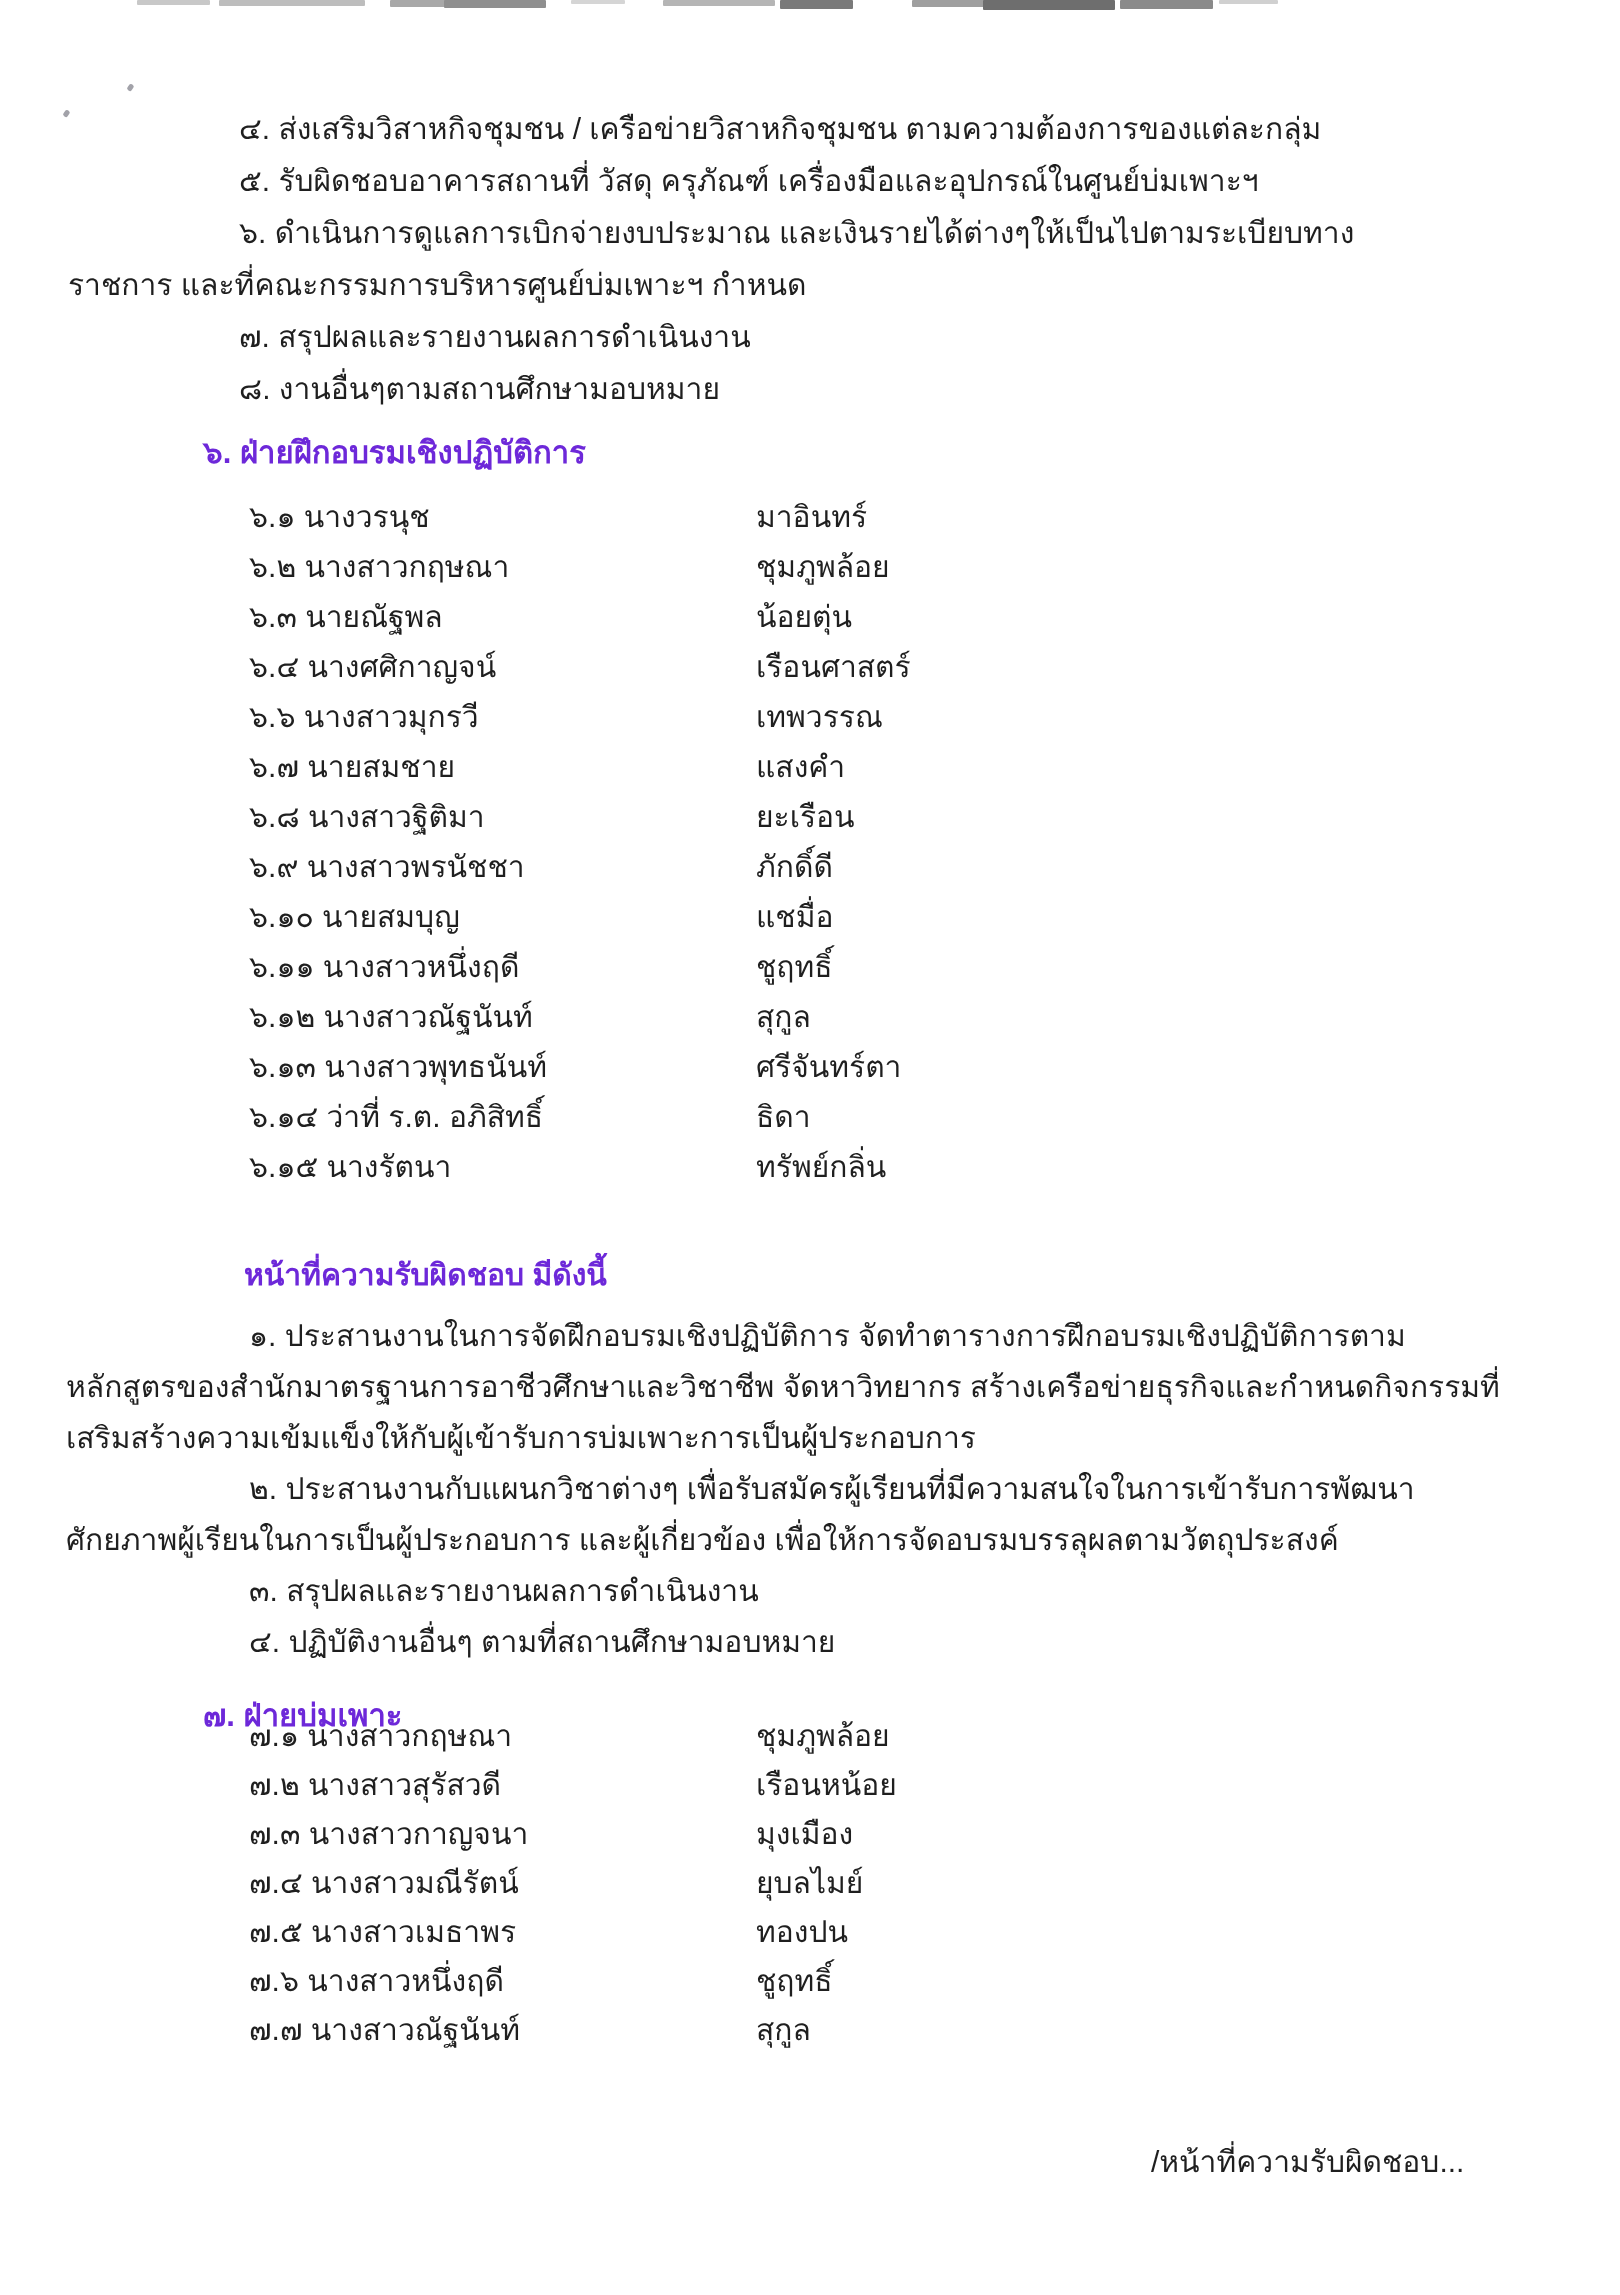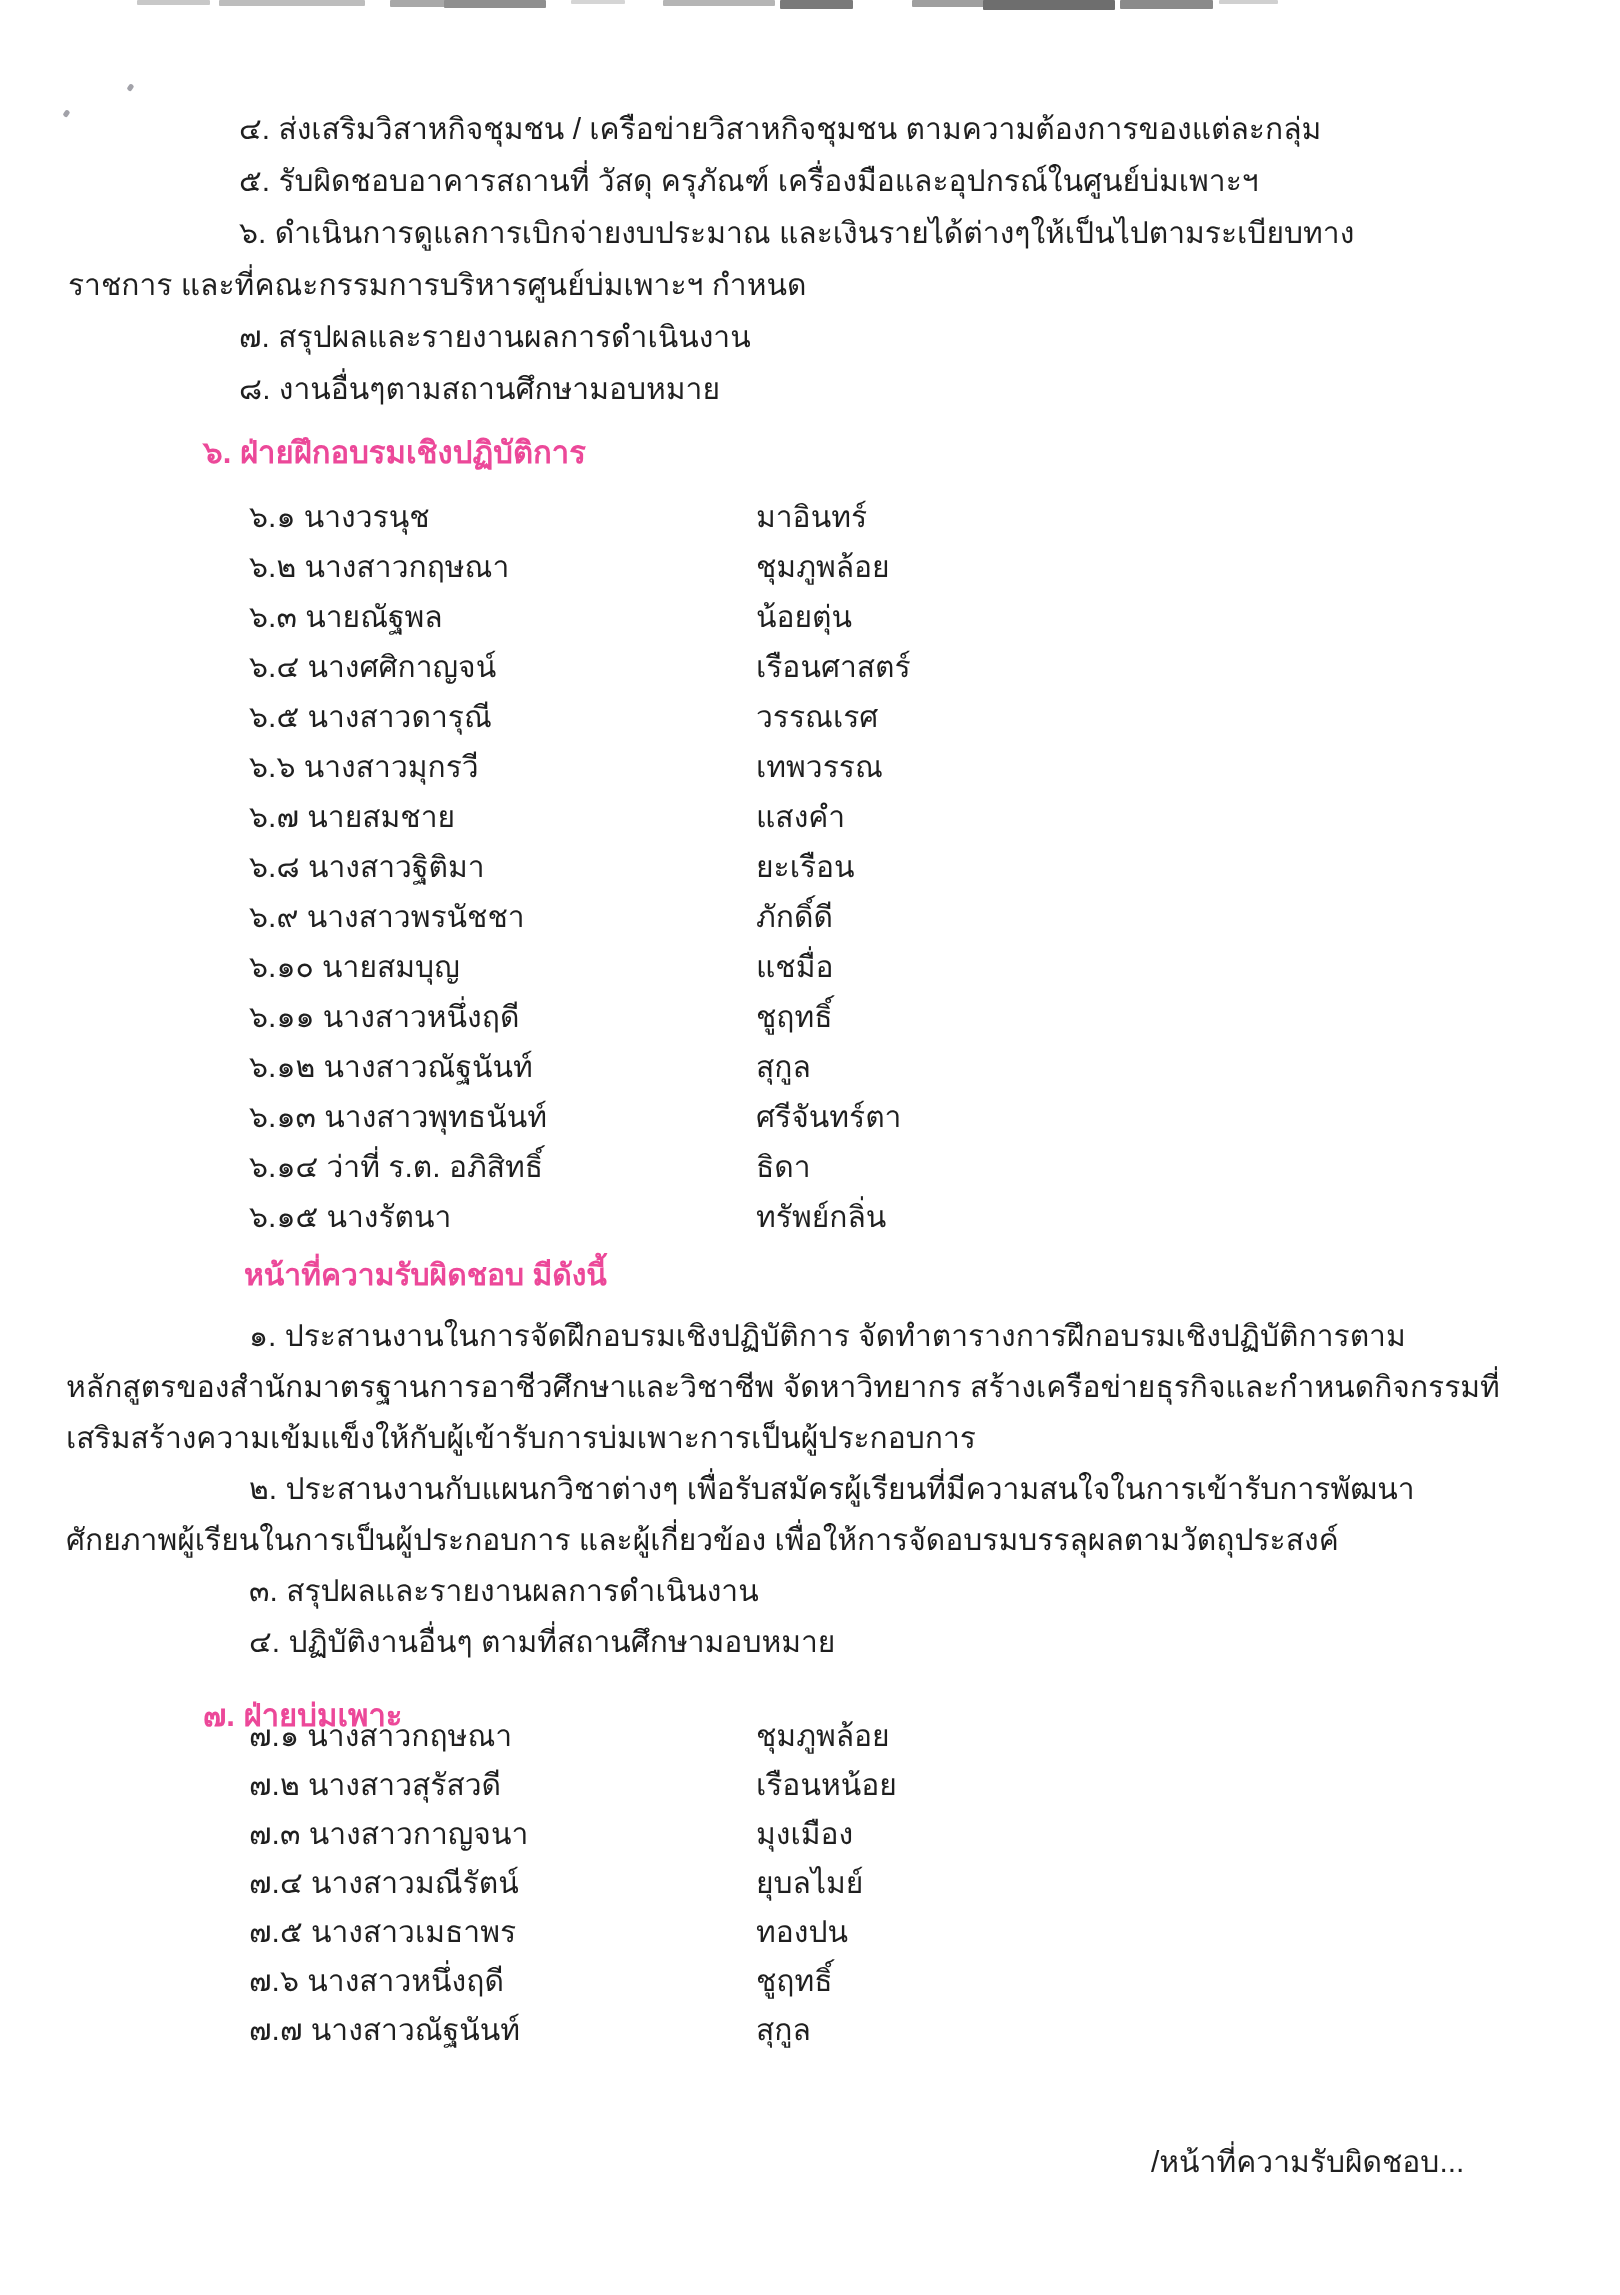--- a/index.html
+++ b/index.html
@@ -29,21 +29,21 @@
   .speck { position:absolute; width:4.9px; height:6.8px; background:#8b8b93; border-radius:2px; transform:rotate(35deg); opacity:.8; }
   .sp1 { left:128px; top:84px; }
   .sp2 { left:64px;  top:110px; }
 
   
   #intro { position:absolute; top:105px; left:0; width:1579px; }
   #intro .line-row { height:52px; padding-left:239px; box-sizing:border-box; white-space:nowrap; }
   #intro .line-row.cont { padding-left:68px; }
 
   
-  .heading { position:absolute; margin:0; font-weight:bold; font-size:31px; color:#ec4899; white-space:nowrap; }
+  .heading { position:absolute; margin:0; font-weight:bold; font-size:31px; color:#6d28d9; white-space:nowrap; }
   .h-sec6 { top:427px; left:203px; }
   .h-duties { top:1251px; left:244px; font-size:30px; }
   .h-sec7 { top:1690px; left:203px; }
 
   
   .members { position:absolute; left:0; width:1595px; }
   #members6 { top:493px; }
   #members7 { top:1712px; }
   .member-row { position:relative; height:50px; white-space:nowrap; }
   #members7 .member-row { height:49px; }
@@ -110,24 +110,20 @@
       <div class="member-row">
         <span class="m-label"><span>๖.๓</span> <span>นายณัฐพล</span></span>
         <span class="m-surname">น้อยตุ่น</span>
       </div>
 
       <div class="member-row">
         <span class="m-label"><span>๖.๔</span> <span>นางศศิกาญจน์</span></span>
         <span class="m-surname">เรือนศาสตร์</span>
       </div>
 
-      <div class="member-row">
-        <span class="m-label"><span>๖.๕</span> <span>นางสาวดารุณี</span></span>
-        <span class="m-surname">วรรณเรศ</span>
-      </div>
 
       <div class="member-row">
         <span class="m-label"><span>๖.๖</span> <span>นางสาวมุกรวี</span></span>
         <span class="m-surname">เทพวรรณ</span>
       </div>
 
       <div class="member-row">
         <span class="m-label"><span>๖.๗</span> <span>นายสมชาย</span></span>
         <span class="m-surname">แสงคำ</span>
       </div>

